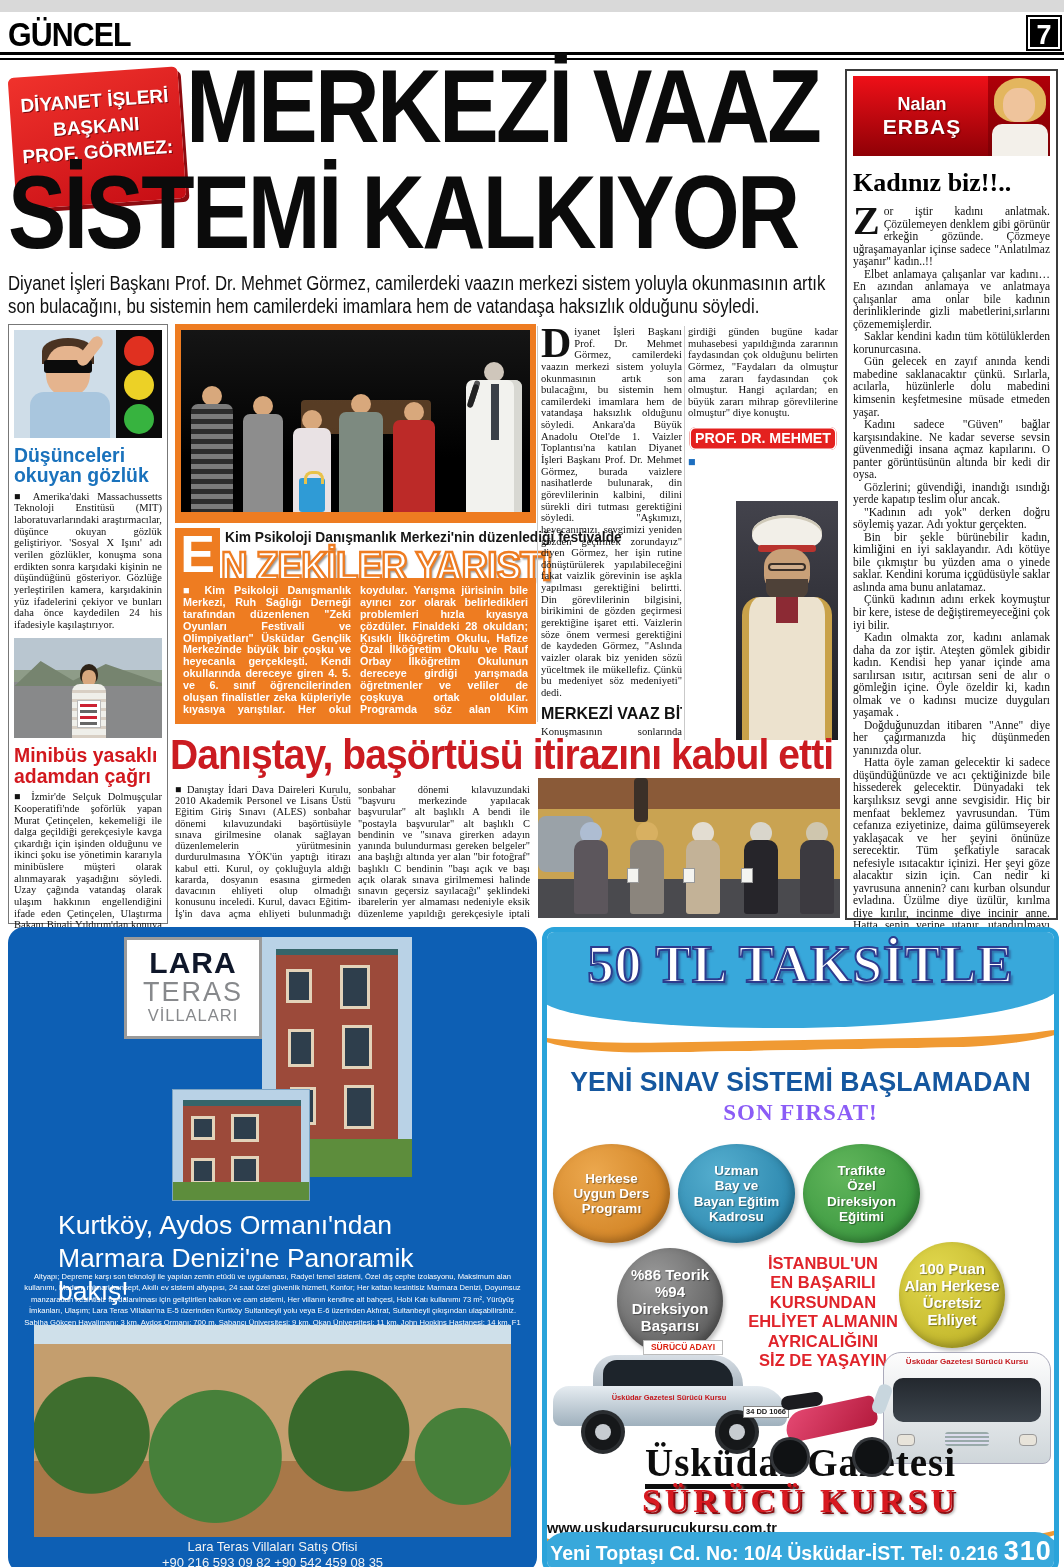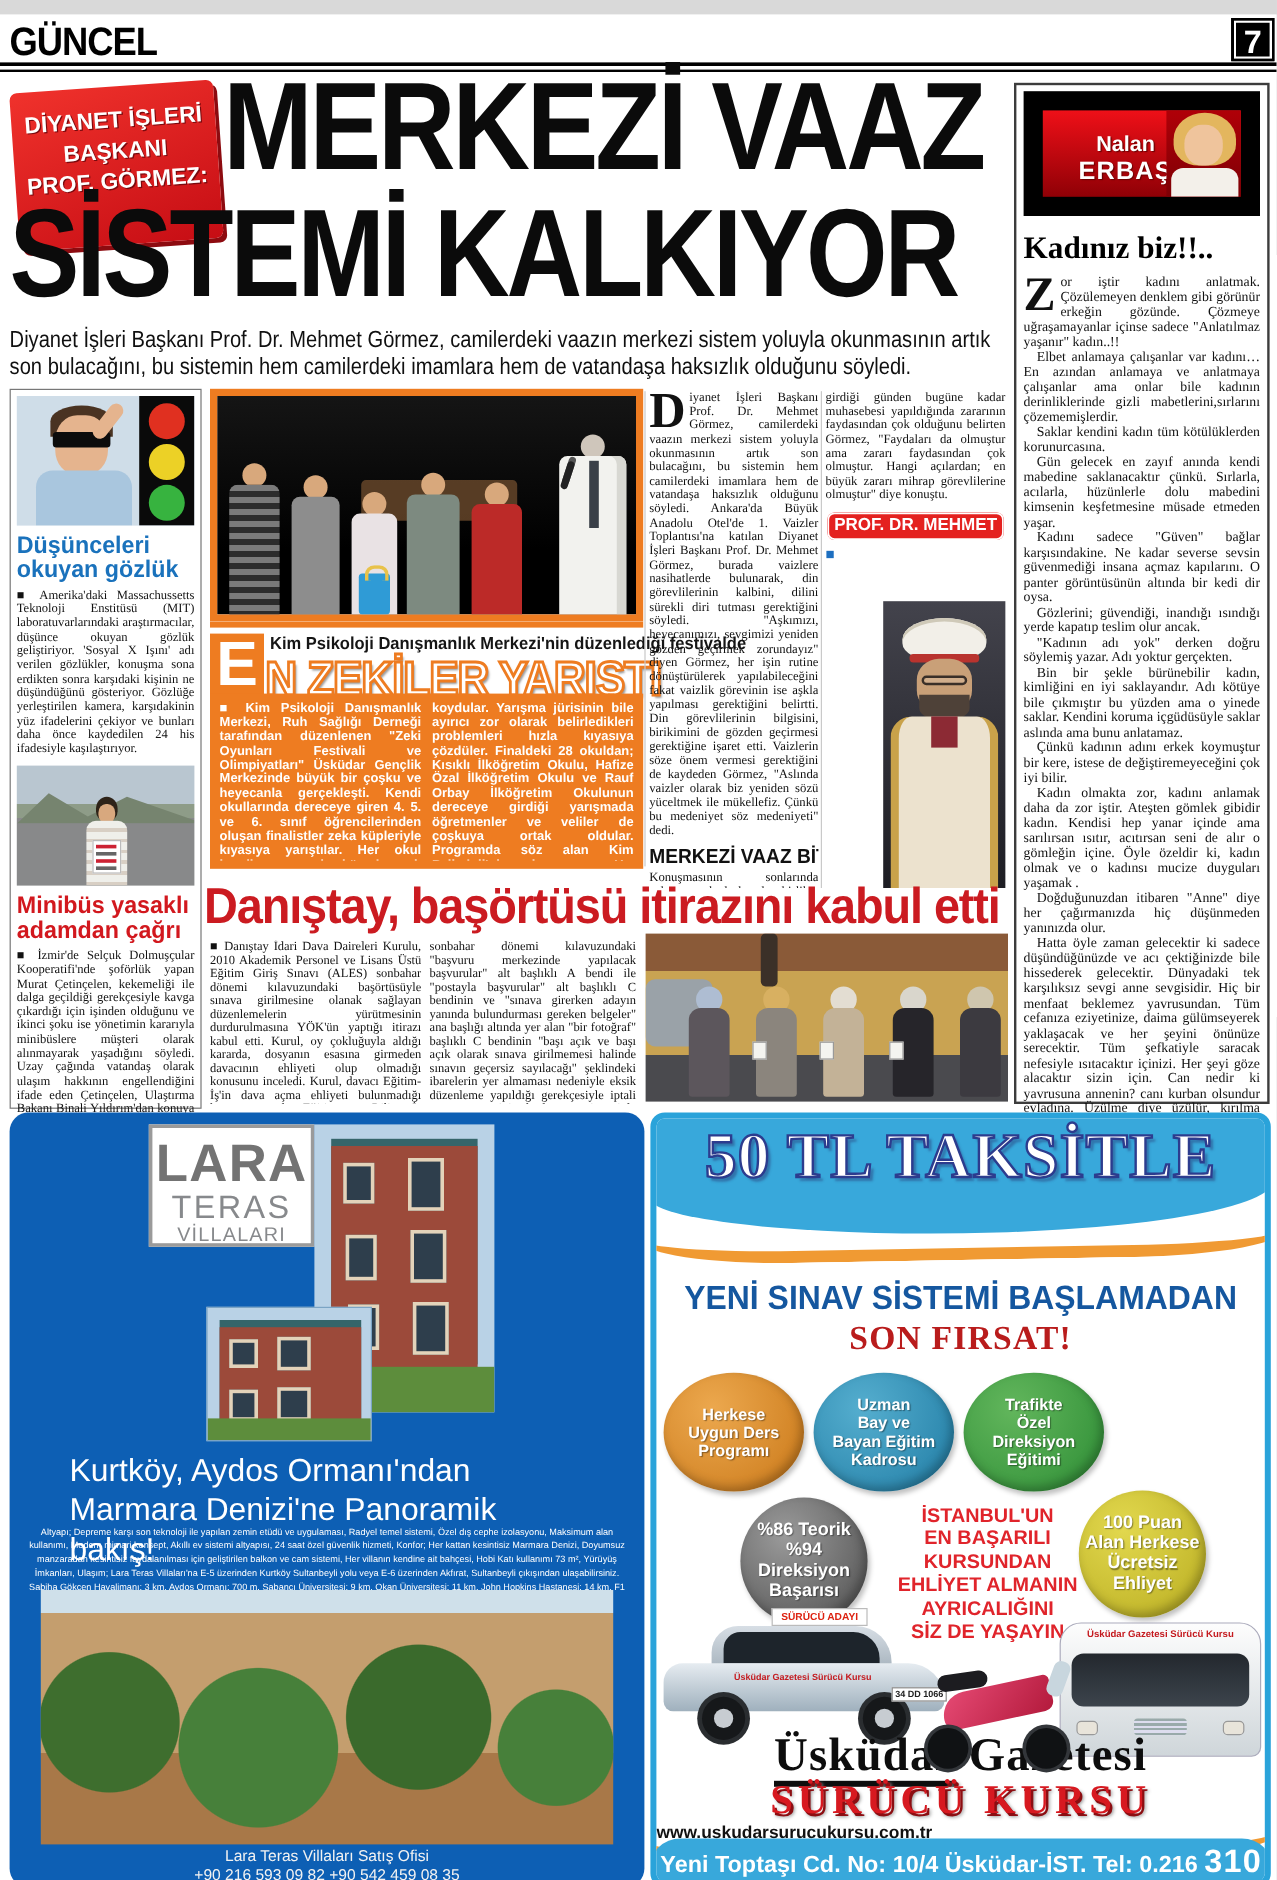--- a/index.html
+++ b/index.html
@@ -80,37 +80,37 @@
 .dancol{top:772px;height:136px;overflow:hidden;font-size:10.4px;line-height:1.08;text-align:justify}
 .ph-women{left:538px;top:766px;width:302px;height:140px;background:linear-gradient(180deg,#8a5a38 0 22%,#c9a352 22% 72%,#4a4a4e 72% 100%);overflow:hidden}
 .ph-women .trunk{position:absolute;left:96px;top:0;width:14px;height:44px;background:#3b3028;border-radius:4px}
 .ph-women .carp{position:absolute;left:0;top:38px;width:56px;height:56px;background:#9aa2a8;border-radius:8px}
 .wfig{position:absolute;bottom:4px}
 .wfig .scarf{width:22px;height:22px;border-radius:50%;margin:0 auto}
 .wfig .coat{width:34px;height:74px;border-radius:10px 10px 3px 3px;margin-top:-4px}
 .wfig .pap{position:absolute;left:-3px;top:46px;width:12px;height:15px;background:#f4f4f0;border:1px solid #999}
 
 .rightbox{left:845px;top:57px;width:213px;height:851px;border:2px solid #3c3c3c;background:#fff;padding:5px 6px}
-.namebox{position:relative;height:104px;background:#000;padding:16px}
+.namebox{position:relative;height:80px;background:#000;padding:0}
 .namebox .inner{position:relative;width:100%;height:100%;background:linear-gradient(180deg,#ef1018,#8f0006);overflow:hidden}
 .namebox .nm{position:absolute;left:14px;top:18px;color:#fff;font-family:"Liberation Sans",sans-serif;font-weight:800;text-align:center;width:110px;text-shadow:1px 1px 1px #600}
 .nm .n1{font-size:18px}.nm .n2{font-size:21px;letter-spacing:1px}
 .ph-nalan{position:absolute;right:0;top:0;width:62px;height:100%;background:linear-gradient(180deg,#b00008,#7d0005);overflow:hidden}
 .ph-nalan .hair{position:absolute;left:6px;top:2px;width:52px;height:44px;background:#e3b65e;border-radius:50% 50% 40% 40%}
 .ph-nalan .face{position:absolute;left:15px;top:12px;width:32px;height:34px;background:#efc49c;border-radius:45%}
 .ph-nalan .blouse{position:absolute;left:4px;top:48px;width:56px;height:40px;background:#f3f0ea;border-radius:10px 10px 0 0}
 .coltitle{font-family:"Liberation Serif",serif;font-weight:700;font-size:26px;margin:12px 0 7px;color:#000}
 .colbody{font-size:11.5px;line-height:1.09;text-align:justify}
 .colbody p{text-indent:11px;margin:0}
 .colbody p.fp{text-indent:0}
 .dropZ{float:left;font-weight:700;font-size:40px;line-height:32px;padding-right:4px}
 
 .adlara{left:8px;top:915px;width:529px;height:646px;background:#0d5fb4;border-radius:16px;overflow:hidden}
 .logobox{position:absolute;left:116px;top:10px;width:138px;height:102px;background:#fff;border:3px solid #9a9a9a;text-align:center;font-family:"Liberation Sans",sans-serif;color:#87898c;padding-top:8px}
-.logobox .l1{font-size:44px;font-weight:800;color:#737373;letter-spacing:1px;line-height:1}
+.logobox .l1{font-size:30px;font-weight:800;color:#0f172a;letter-spacing:1px;line-height:1}
 .logobox .l2{font-size:27px;letter-spacing:2px;line-height:1.05}
 .logobox .l3{font-size:16.5px;letter-spacing:1px}
 .ph-bld{position:absolute;background:#b9d2e6;overflow:hidden}
 .bld1{left:254px;top:10px;width:150px;height:240px}
 .bld2{left:164px;top:162px;width:138px;height:112px;z-index:2;border:1px solid #7ba4c4}
 .bld{position:absolute;background:#9c4a3a;box-shadow:0 -6px 0 #35656a}
 .bld .win{position:absolute;background:#2e3e4c;border:3px solid #e3d3ba}
 .grass{position:absolute;left:0;bottom:0;width:100%;height:16%;background:#5d8d3c}
 .lara-head{position:absolute;left:50px;top:282px;width:430px;color:#fff;font-family:"Liberation Sans",sans-serif;font-size:26.5px;line-height:1.25}
 .fineprint{position:absolute;left:14px;top:344px;width:501px;color:#fff;font-family:"Liberation Sans",sans-serif;font-size:7.6px;line-height:1.5;text-align:center}
@@ -122,21 +122,21 @@
  linear-gradient(180deg,#cfe0ea 0 9%,#c49e6e 9% 64%,#a87848 64% 100%)}
 .lara-office{position:absolute;left:0;top:612px;width:529px;text-align:center;color:#f2f2f2;font-family:"Liberation Sans",sans-serif;font-size:13px;line-height:1.25}
 .lara-office p{margin:0}
 
 .addrive{left:542px;top:915px;width:517px;height:646px;background:#fff;border:5px solid #2aa3da;border-radius:12px;overflow:hidden}
 .topband{position:absolute;left:-6px;top:-4px;width:520px;height:100px;background:#38a8db;border-radius:16px 16px 55% 45%/16px 16px 44px 30px}
 .oswoosh{position:absolute;left:-14px;top:74px;width:540px;height:44px;border-bottom:10px solid #f09a33;border-radius:50%/46px;transform:rotate(-1deg)}
 .t-inst{position:absolute;left:0;top:2px;width:507px;text-align:center;font-family:"Liberation Serif",serif;font-weight:700;font-size:53px;color:#fff;-webkit-text-stroke:2px #2c3c8e;text-shadow:3px 3px 2px rgba(40,50,110,.45);letter-spacing:1px}
 .t-prod{position:absolute;left:0;top:56px;width:507px;text-align:center;font-family:"Liberation Serif",serif;font-weight:700;font-size:46px;color:#e11b22;letter-spacing:2px;text-shadow:-2px 0 0 #fff,2px 0 0 #fff,0 -2px 0 #fff,0 2px 0 #fff,3px 3px 3px #8a8a8a}
 .t-line1{position:absolute;left:0;top:134px;width:507px;text-align:center;font-family:"Liberation Sans",sans-serif;font-weight:800;font-size:28px;color:#15579f;transform:scaleX(.95)}
-.t-line2{position:absolute;left:0;top:168px;width:507px;text-align:center;font-family:"Liberation Serif",serif;font-weight:700;font-size:28px;color:#b91c1c;letter-spacing:1px}
+.t-line2{position:absolute;left:0;top:168px;width:507px;text-align:center;font-family:"Liberation Serif",serif;font-weight:700;font-size:23px;color:#8b5cf6;letter-spacing:1px}
 .bubbles{position:absolute;left:6px;top:212px;width:495px;display:flex;gap:8px}
 .bubble{width:117px;height:99px;border-radius:50%;color:#fff;font-family:"Liberation Sans",sans-serif;font-weight:700;font-size:13.5px;display:flex;flex-direction:column;justify-content:center;text-align:center;text-shadow:1px 1px 1px rgba(0,0,0,.4);box-shadow:-3px -4px 8px rgba(0,0,0,.25) inset,2px 3px 4px rgba(0,0,0,.25)}
 .bubble p{margin:0;line-height:1.13}
 .bub-red{background:radial-gradient(circle at 35% 30%,#e4574a,#b31f17)}
 .bub-blue{background:radial-gradient(circle at 35% 30%,#55aecf,#1f7ba3)}
 .bub-orange{background:radial-gradient(circle at 35% 30%,#eca84e,#c97717)}
 .bub-green{background:radial-gradient(circle at 35% 30%,#62b65c,#2c8c34)}
 .bub-gray{position:absolute;left:70px;top:316px;width:106px;height:106px;background:radial-gradient(circle at 35% 30%,#9a9a9a,#4c4c4c);font-size:15px}
 .bub-yellow{position:absolute;left:352px;top:310px;width:106px;height:106px;background:radial-gradient(circle at 35% 30%,#e2d84e,#b8ac20);font-size:15px}
 .centertext{position:absolute;left:194px;top:322px;width:164px;text-align:center;font-family:"Liberation Sans",sans-serif;font-weight:800;font-size:16.5px;line-height:1.18;color:#e0242b}

